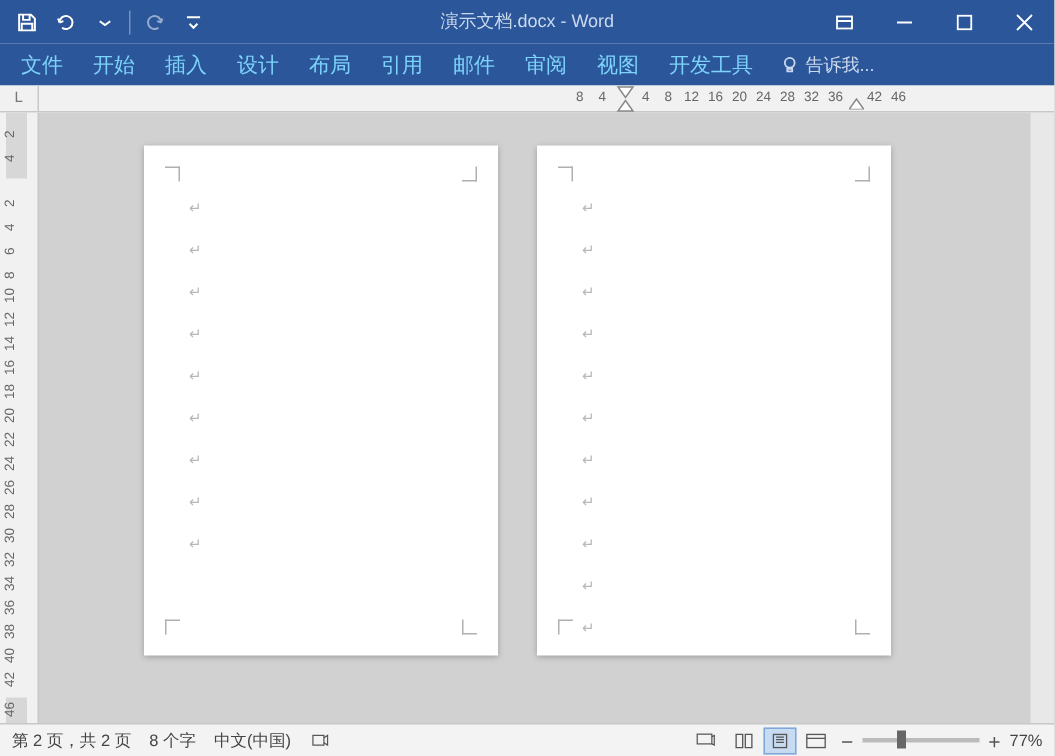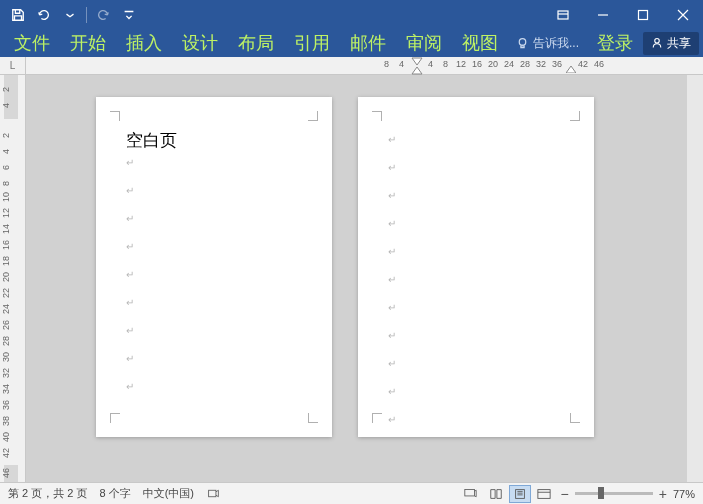--- a/index.html
+++ b/index.html
@@ -7,21 +7,21 @@
 .titlebar{height:29px;background:#2b579a;color:#fff;display:flex;align-items:center;position:relative;}
 .qat{display:flex;align-items:center;gap:2px;padding-left:6px;}
 .qat-btn{width:24px;height:24px;display:flex;align-items:center;justify-content:center;color:#fff;}
 .qat-btn svg{width:14px;height:14px;fill:none;stroke:#fff;stroke-width:1.5;}
 .qat-sep{width:1px;height:16px;background:rgba(255,255,255,.35);margin:0 2px;}
 .title{position:absolute;left:0;right:0;text-align:center;color:#cbd9ee;font-size:12px;pointer-events:none;}
 .winctrl{margin-left:auto;display:flex;}
 .winctrl-btn{width:40px;height:29px;display:flex;align-items:center;justify-content:center;color:#fff;}
 .winctrl-btn svg{width:12px;height:12px;fill:none;stroke:#fff;stroke-width:1.2;}
 .ribbon-tabs{height:28px;background:#2b579a;display:flex;align-items:center;padding:0 4px;}
-.tab{color:#bef264;font-size:18px;padding:0 10px;height:28px;line-height:28px;}
+.tab{color:#7dd3fc;font-size:14px;padding:0 10px;height:28px;line-height:28px;}
 .tellme{display:flex;align-items:center;color:#cbd9ee;gap:4px;padding:0 8px;}
 .right-tabs{margin-left:auto;display:flex;align-items:center;}
 .share-btn{background:#1e3f73;color:#fff;padding:3px 8px;border-radius:2px;display:flex;align-items:center;gap:4px;font-size:12px;}
 .ruler-h{height:18px;background:#f1f1f1;display:flex;border-bottom:1px solid #c8c8c8;}
 .ruler-h .corner{width:26px;display:flex;align-items:center;justify-content:center;color:#777;font-size:10px;border-right:1px solid #c8c8c8;}
 .ruler-h .ticks{flex:1;position:relative;font-size:9px;color:#666;}
 .ruler-h .num{position:absolute;top:2px;}
 .tab-handle{position:absolute;top:0px;}
 .indent-marker{position:absolute;top:8px;}
 .main{flex:1;display:flex;overflow:hidden;}
@@ -76,20 +76,21 @@
         <svg viewBox="0 0 16 16" style="opacity:.5">
           <path d="M13 8a5 5 0 1 0-2 4M13 8l1-3M13 8l-3-1"></path>
         </svg>
       </div>
     <div class="qat-btn">
         <svg viewBox="0 0 16 16">
           <path d="M3 4h10M5 9l3 3 3-3"></path>
         </svg>
       </div>
   </div>
+  <div class="title">演示文档.docx - Word</div>
   <div class="winctrl">
     <div class="winctrl-btn">
         <svg viewBox="0 0 12 12">
           <rect x="1" y="2" width="10" height="8"></rect>
           <path d="M1 5h10"></path>
         </svg>
       </div>
     <div class="winctrl-btn">
         <svg viewBox="0 0 12 12">
           <path d="M1 6h10"></path>
@@ -111,36 +112,27 @@
 <div class="ribbon-tabs">
   <div class="tab">文件</div>
   <div class="tab">开始</div>
   <div class="tab">插入</div>
   <div class="tab">设计</div>
   <div class="tab">布局</div>
   <div class="tab">引用</div>
   <div class="tab">邮件</div>
   <div class="tab">审阅</div>
   <div class="tab">视图</div>
+  <div class="tab">开发工具</div>
   <div class="tellme">
     <svg width="13" height="13" viewBox="0 0 16 16" fill="none" stroke="#cbd9ee" stroke-width="1.5">
         <circle cx="8" cy="6" r="4"></circle>
         <path d="M6 11h4v2H6z"></path>
       </svg>
     <span>告诉我...</span>
-  </div>
-  <div class="right-tabs">
-    <div class="tab">登录</div>
-    <div class="share-btn">
-      <svg width="12" height="12" viewBox="0 0 16 16" fill="none" stroke="#fff" stroke-width="1.5">
-          <circle cx="8" cy="5" r="3"></circle>
-          <path d="M3 14c0-3 2-5 5-5s5 2 5 5"></path>
-        </svg>
-      <span>共享</span>
-    </div>
   </div>
 </div>
 
 <div class="ruler-h">
   <div class="corner">L</div>
   <div class="ticks">
     <span class="num" style="left:358px">8</span>
     <span class="num" style="left:373px">4</span>
     <svg class="tab-handle" style="left:385px" width="12" height="18">
         <path d="M1 1h10L6 8z" fill="#fff" stroke="#888"></path>
@@ -193,21 +185,20 @@
     <span class="num" style="top:398px">46</span>
 
   </div>
   <div class="canvas">
     <div class="page">
       <div class="crop tl"></div>
       <div class="crop tr"></div>
       <div class="crop bl"></div>
       <div class="crop br"></div>
       <div class="page-content">
-        <div style="font-size:17px;">空白页</div>
         <div id="p1marks">
             <div class="para-mark" style="height: 28px;">↵</div>
             <div class="para-mark" style="height: 28px;">↵</div>
             <div class="para-mark" style="height: 28px;">↵</div>
             <div class="para-mark" style="height: 28px;">↵</div>
             <div class="para-mark" style="height: 28px;">↵</div>
             <div class="para-mark" style="height: 28px;">↵</div>
             <div class="para-mark" style="height: 28px;">↵</div>
             <div class="para-mark" style="height: 28px;">↵</div>
             <div class="para-mark" style="height: 28px;">↵</div>

